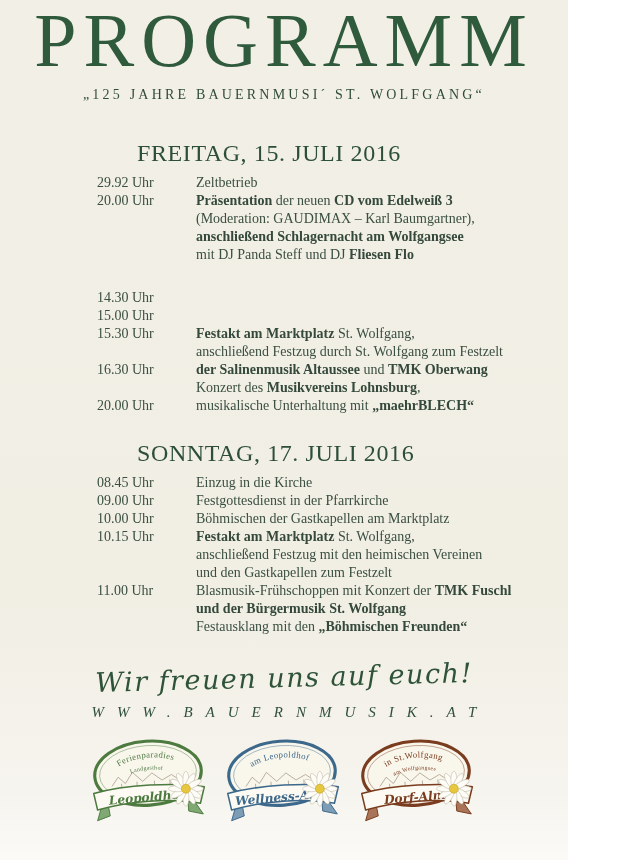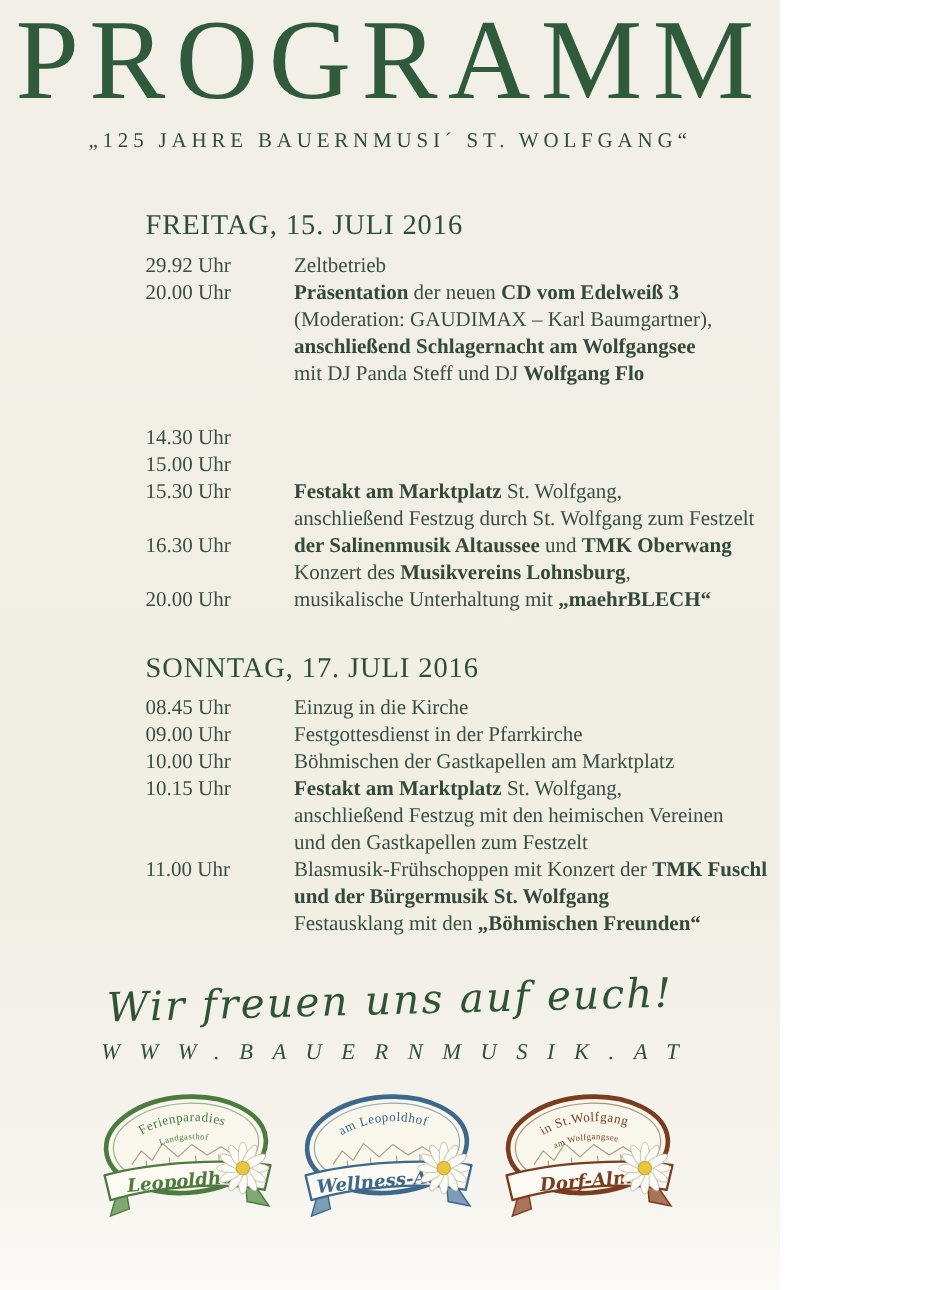--- a/index.html
+++ b/index.html
@@ -1,17 +1,17 @@
 <!DOCTYPE html>
 <html><head>
 <meta charset="utf-8">
 <style>
   html,body{margin:0;padding:0;}
   .poster{
-    width:520px;height:860px;overflow:hidden;position:relative;
+    width:568px;height:860px;overflow:hidden;position:relative;
     background:linear-gradient(180deg,#f2efe6 0%,#f1eee4 70%,#f6f4ee 92%,#fbfaf7 100%);
     font-family:"Liberation Serif", serif;
     color:#3a4f41;
   }
   .title{
     margin-top:2px;
     text-align:center;
     font-size:76px;line-height:1.0;
     letter-spacing:7px;
     color:#2f5a3c;
@@ -20,23 +20,24 @@
   .subtitle{
     text-align:center;
     font-size:14px;letter-spacing:3.2px;
     color:#2f4c39;
     margin-top:9px;
   }
   .content{padding-left:97px;}
   .section{margin-top:25px;}
   .section:first-child{margin-top:37px;}
   .heading{
-    font-size:19px;letter-spacing:0.6px;
+    font-size:24px;letter-spacing:0.6px;
     color:#2d4f38;
     margin-bottom:7px;
+    margin-left:40px;
   }
   .entry{display:flex;align-items:flex-start;}
   .time{
     width:99px;flex:none;
     font-size:14px;line-height:18px;color:#3a4f41;
   }
   .lines{flex:1;}
   .line{
     font-size:14px;line-height:18px;white-space:nowrap;color:#3a4f41;
   }
@@ -81,21 +82,21 @@
           <div class="lines">
             <div class="line"><span>Zeltbetrieb</span></div>
           </div>
         </div>
         <div class="entry">
           <div class="time">20.00 Uhr</div>
           <div class="lines">
             <div class="line"><span class="b">Präsentation</span><span> der neuen </span><span class="b">CD vom Edelweiß 3</span></div>
             <div class="line"><span>(Moderation: GAUDIMAX – Karl Baumgartner),</span></div>
             <div class="line"><span class="b">anschließend Schlagernacht am Wolfgangsee</span></div>
-            <div class="line"><span>mit DJ Panda Steff und DJ </span><span class="b">Wolfgang Flo</span></div>
+            <div class="line"><span>mit DJ Panda Steff und DJ </span><span class="b">Fliesen Flo</span></div>
           </div>
         </div>
       </div>
       <div class="section">
         <div class="entry">
           <div class="time">14.30 Uhr</div>
         </div>
         <div class="entry">
           <div class="time">15.00 Uhr</div>
         </div>

